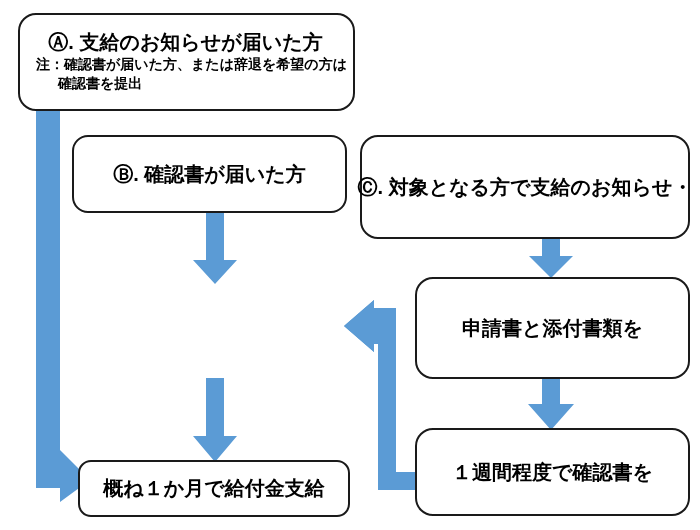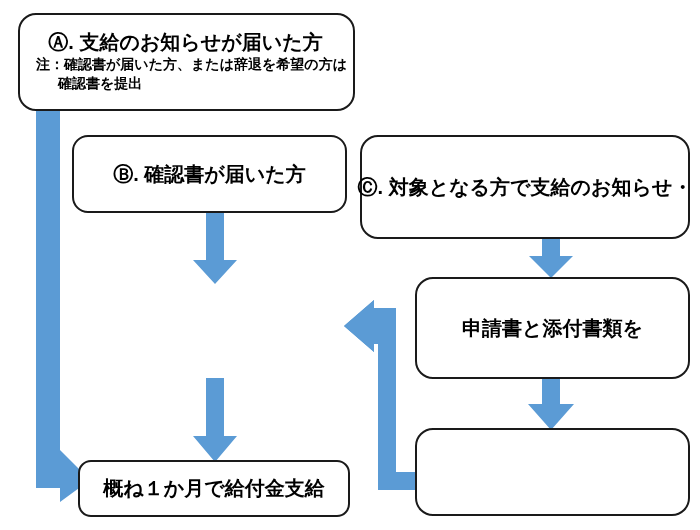--- a/index.html
+++ b/index.html
@@ -131,15 +131,16 @@
 
   <div class="node" id="box-apply">
     <div class="ttl">申請書と添付書類を</div>
   </div>
 
   <div class="node" id="box-pay">
     <div class="ttl">概ね１か月で給付金支給</div>
   </div>
 
   <div class="node" id="box-send">
+    <div class="ttl">１週間程度で確認書を</div>
   </div>
 
 </div>
 
 </body></html>

